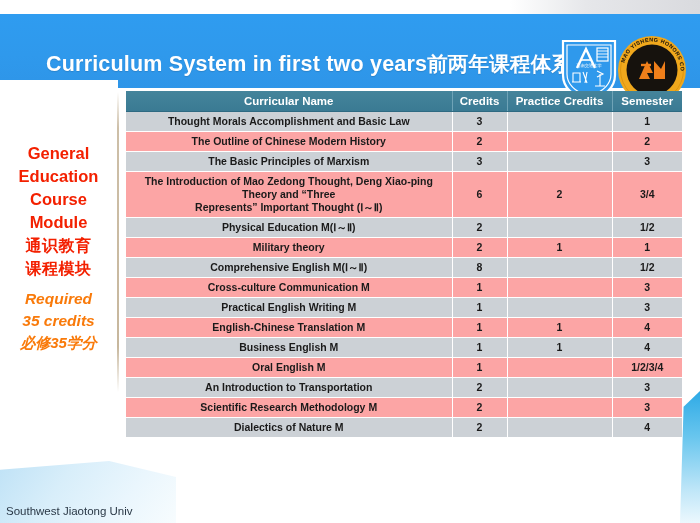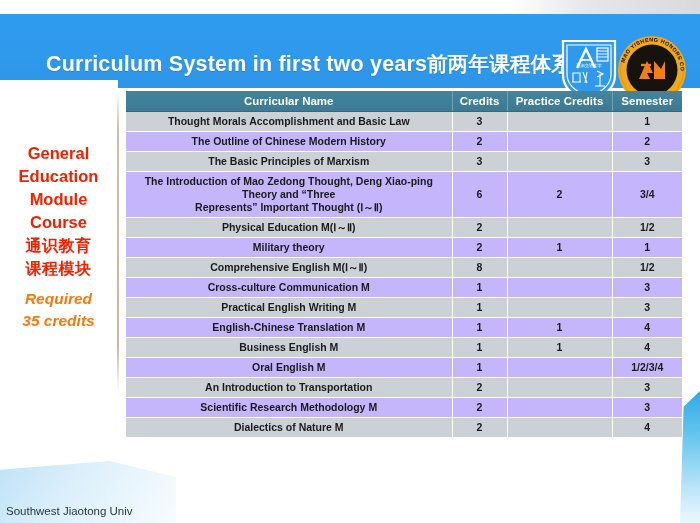--- a/index.html
+++ b/index.html
@@ -196,21 +196,21 @@
     color: #1a1a1a;
     font-weight: bold;
     font-size: 10.5px;
     padding: 3px 4px;
     border-right: 1px solid #ffffff;
     border-bottom: 1px solid #ffffff;
     line-height: 13px;
   }
   table.curriculum tbody td:last-child { border-right: none; }
   table.curriculum tbody tr.odd  td { background: #ccd1d6; }
-  table.curriculum tbody tr.even td { background: #c4b5fd; }
+  table.curriculum tbody tr.even td { background: #fca5a5; }
 
   table.curriculum tbody td.name {
     font-size: 10.5px;
   }
 
   .cell-multiline { white-space: pre-line; margin-left: 38px; }
 </style>
 </head>
 <body>
 
@@ -257,28 +257,29 @@
         <text x="35" y="60" font-family="Liberation Serif, serif" font-size="4" fill="#f0a81c" text-anchor="middle">西南交通大学茅以升学院</text>
       </svg>
 
     </div>
   </div>
 
   <div class="sidebar">
     <div class="side-block-1">
       <div>General</div>
       <div>Education</div>
+      <div>Course</div>
       <div>Module</div>
-      <div>Course</div>
       <div class="cn">通识教育</div>
       <div class="cn">课程模块</div>
     </div>
     <div class="side-block-2">
       <div>Required</div>
       <div>35 credits</div>
+      <div class="cn">必修35学分</div>
     </div>
   </div>
   <div class="side-divider"></div>
 
   <div class="table-wrap">
     <table class="curriculum">
       <colgroup>
         <col class="c-name">
           <col class="c-cred">
           <col class="c-prac">

